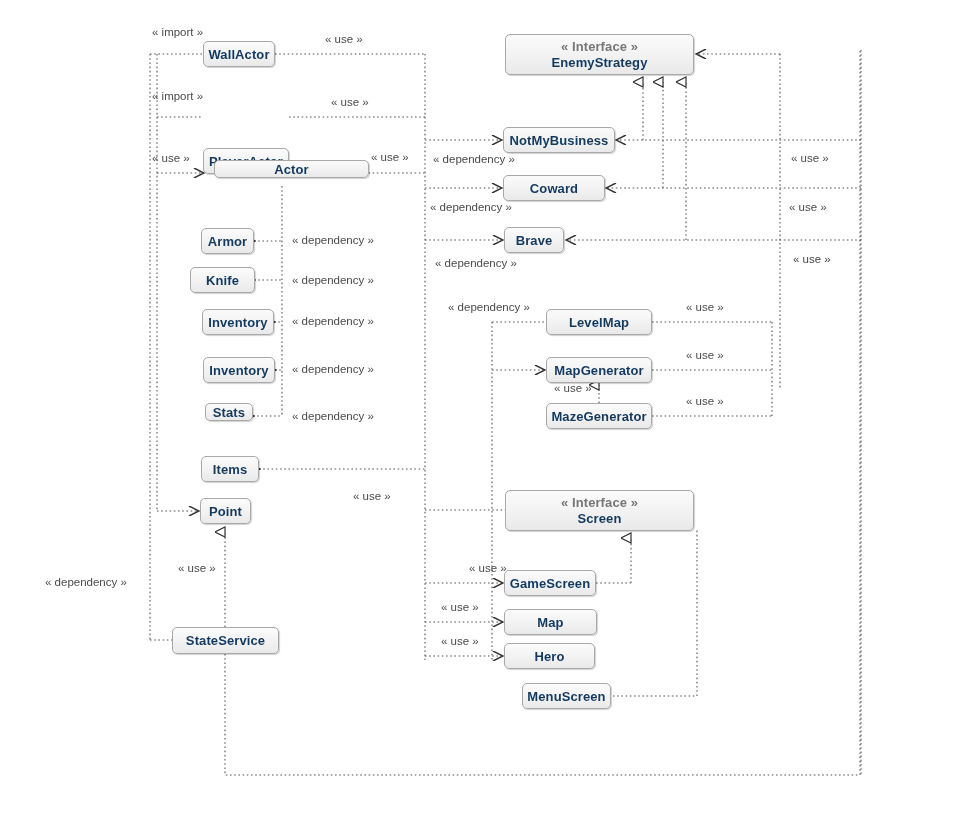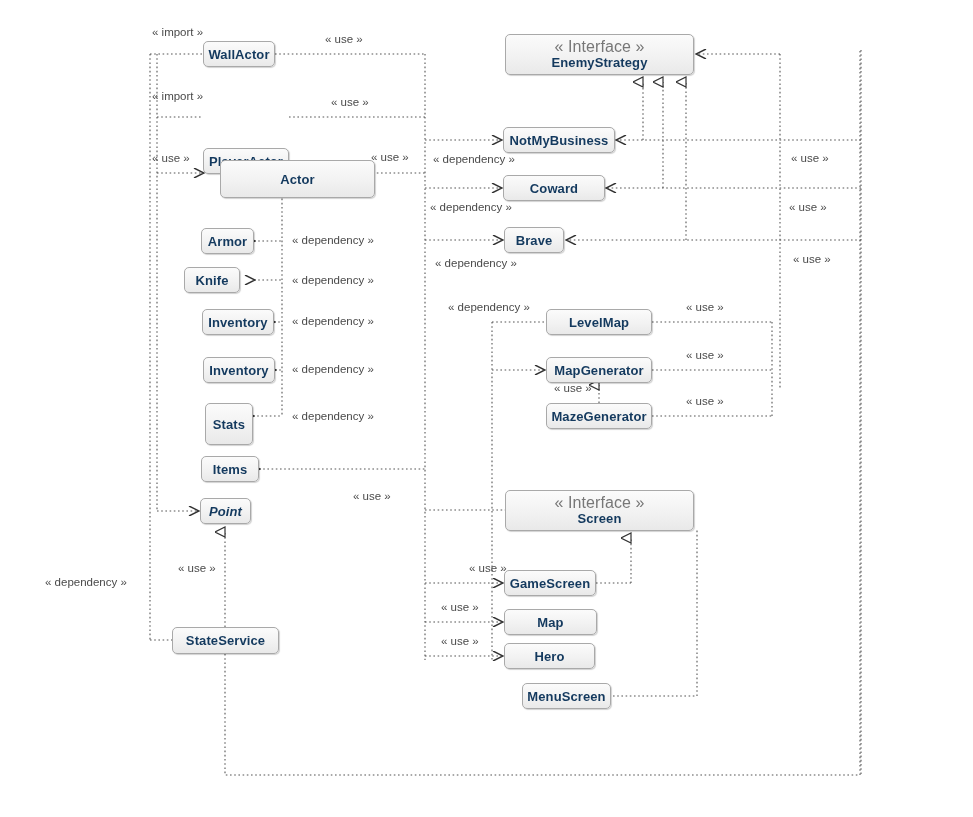--- a/index.html
+++ b/index.html
@@ -19,22 +19,22 @@
     align-items:center;
     justify-content:center;
     color:#13395e;
     font-weight:bold;
     font-size:13px;
     letter-spacing:.1px;
     white-space:nowrap;
   }
   .node .iface{
     color:#777777;
-    font-weight:normal;
-    font-size:16px;
+    font-weight:bold;
+    font-size:13px;
     line-height:14px;
     margin-bottom:1px;
   }
   .node .nm{line-height:15px;}
 
   .edgelabel{
     position:absolute;
     color:#4a4a4a;
     font-size:11.5px;
     font-weight:normal;
@@ -166,42 +166,42 @@
     </g>
   </svg>
 
   <div id="nodes-layer">
       <div class="node" style="left: 203px; top: 41px; width: 72px; height: 26px;">
         <div class="nm">WallActor</div>
       </div>
       <div class="node" style="left: 203px; top: 104px; width: 86px; height: 26px; margin-top: 44px;">
         <div class="nm">PlayerActor</div>
       </div>
-      <div class="node" style="left: 220px; top: 160px; width: 155px; height: 38px;">
+      <div class="node" style="left: 214px; top: 160px; width: 155px; height: 18px;">
         <div class="nm">Actor</div>
       </div>
       <div class="node" style="left: 201px; top: 228px; width: 53px; height: 26px;">
         <div class="nm">Armor</div>
       </div>
-      <div class="node" style="left: 184px; top: 267px; width: 56px; height: 26px;">
+      <div class="node" style="left: 190px; top: 267px; width: 65px; height: 26px;">
         <div class="nm">Knife</div>
       </div>
       <div class="node" style="left: 202px; top: 309px; width: 72px; height: 26px;">
         <div class="nm">Inventory</div>
       </div>
       <div class="node" style="left: 203px; top: 357px; width: 72px; height: 26px;">
         <div class="nm">Inventory</div>
       </div>
-      <div class="node" style="left: 205px; top: 403px; width: 48px; height: 42px;">
+      <div class="node" style="left: 205px; top: 403px; width: 48px; height: 18px;">
         <div class="nm">Stats</div>
       </div>
       <div class="node" style="left: 201px; top: 456px; width: 58px; height: 26px;">
         <div class="nm">Items</div>
       </div>
-      <div class="node" style="left: 200px; top: 498px; width: 51px; height: 26px; font-style: italic;">
+      <div class="node" style="left: 200px; top: 498px; width: 51px; height: 26px;">
         <div class="nm">Point</div>
       </div>
       <div class="node" style="left: 172px; top: 627px; width: 107px; height: 27px;">
         <div class="nm">StateService</div>
       </div>
       <div class="node" style="left: 505px; top: 34px; width: 189px; height: 41px;">
         <div class="iface">« Interface »</div>
         <div class="nm">EnemyStrategy</div>
       </div>
       <div class="node" style="left: 503px; top: 127px; width: 112px; height: 26px;">

